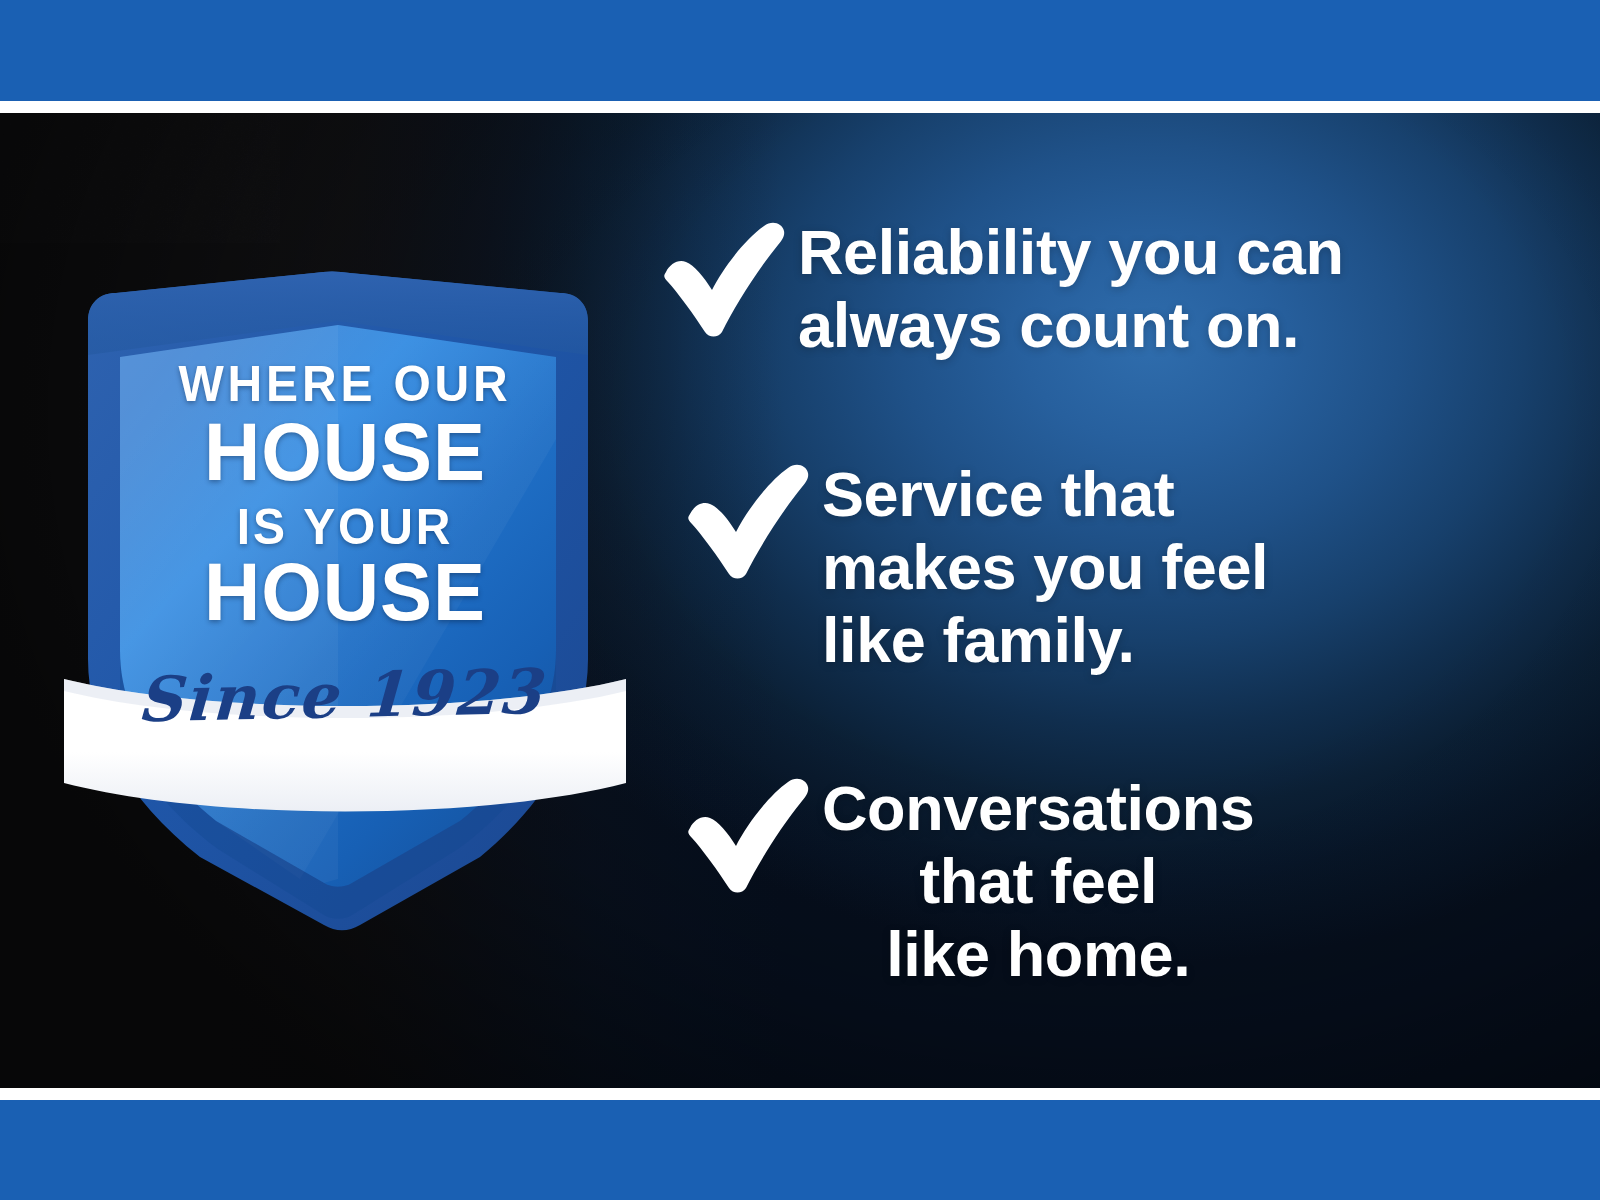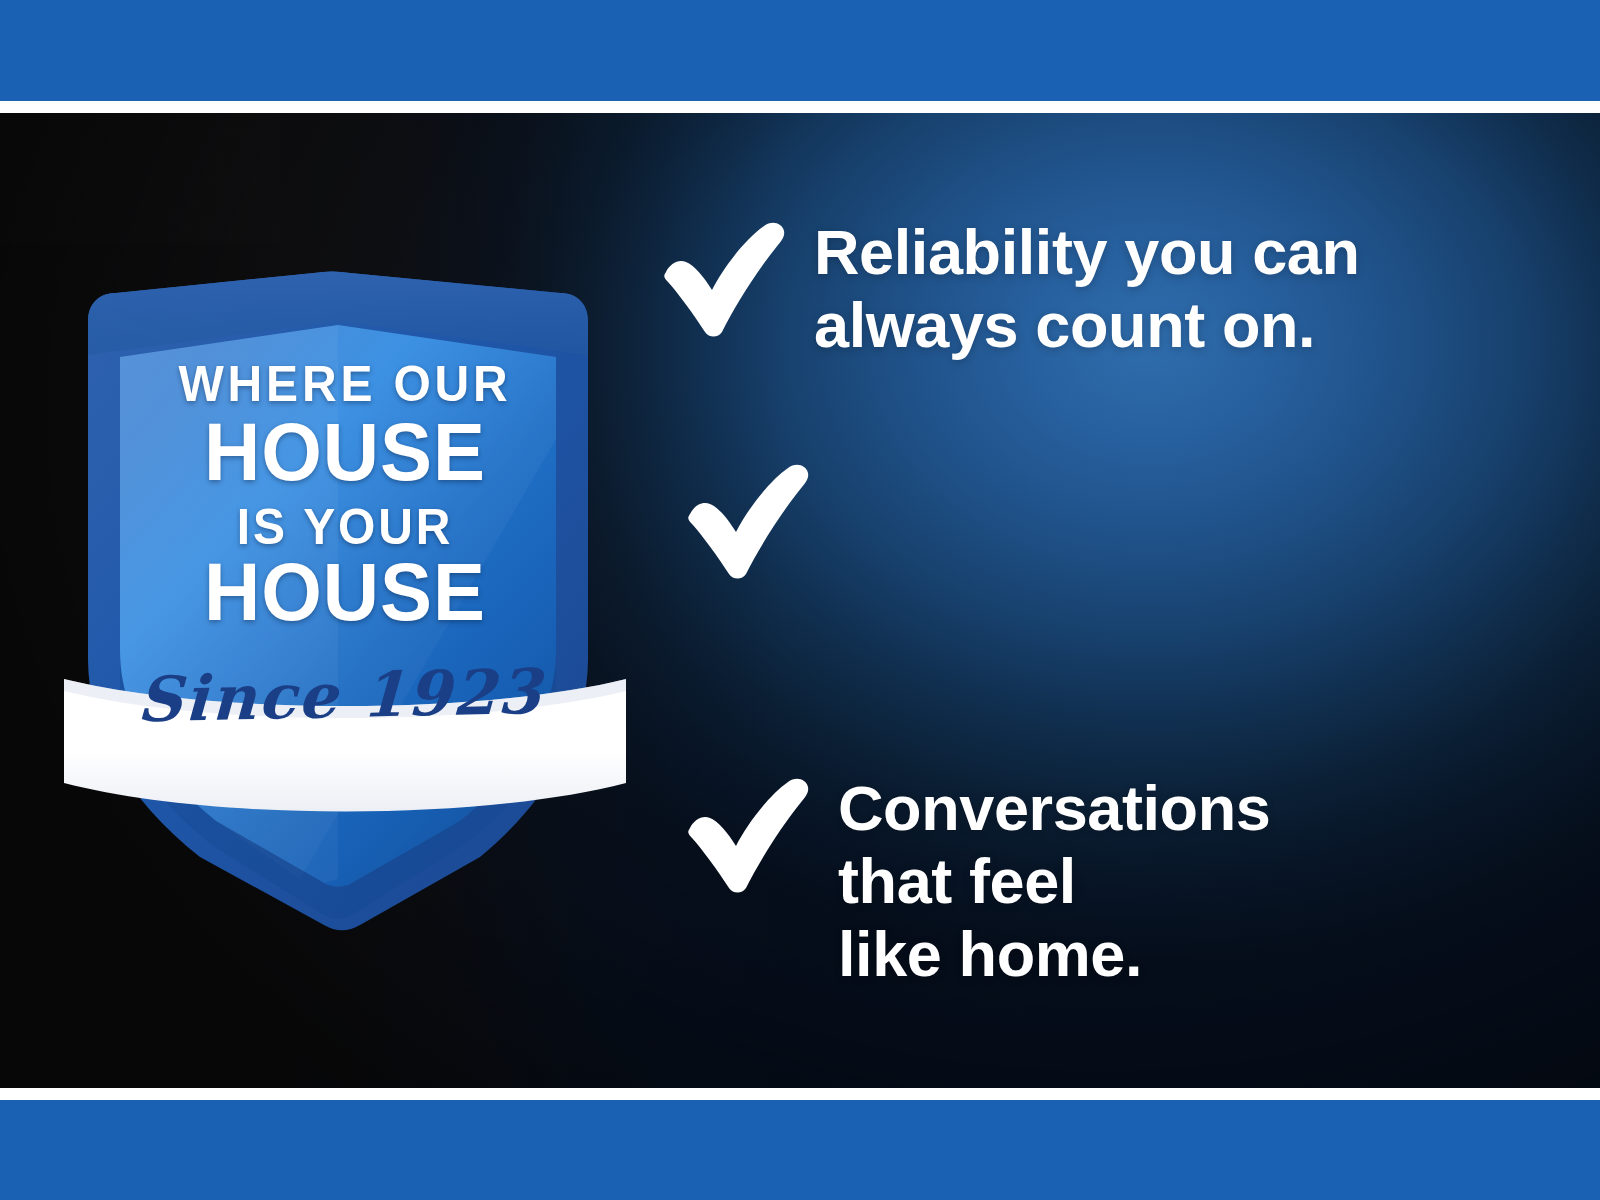--- a/index.html
+++ b/index.html
@@ -132,25 +132,25 @@
   
   .bullets {
     position:absolute;
     left:660px; top:180px;
     width:880px; height:860px;
   }
   .bullet {
     position:absolute;
     display:flex;
     align-items:flex-start;
-    gap:28px;
+    gap:12px;
   }
   .bullet-1 { top:36px;  left:0; }
   .bullet-2 { top:278px; left:24px; }
-  .bullet-3 { top:592px; left:24px; }
+  .bullet-3 { top:592px; left:24px;text-align:center; }
 
   .check {
     flex:0 0 auto;
     width:126px; height:118px;
     margin-top:4px;
   }
   .check svg { display:block; width:100%; height:100%; }
 
   .bullet-text {
     color:#ffffff;
@@ -300,20 +300,23 @@
                    C 34 45 44 57 52 70
                    C 62 50 84 20 104 6
                    C 112 0 122 3 124 11
                    C 125 16 122 20 118 25
                    C 96 52 74 88 62 112
                    C 58 118 49 118 45 112
                    C 34 95 18 73 8 62
                    C 4 58 3 56 6 52 Z" fill="#ffffff"></path>
         </svg>
       </div>
+      <div class="bullet-text">Service that
+makes you feel
+like family.</div>
     </div>
 
     <div class="bullet bullet-3">
       <div class="check">
         <svg viewBox="0 0 126 118" xmlns="http://www.w3.org/2000/svg">
           <path d="M 6 52
                    C 10 44 18 39 26 42
                    C 34 45 44 57 52 70
                    C 62 50 84 20 104 6
                    C 112 0 122 3 124 11

